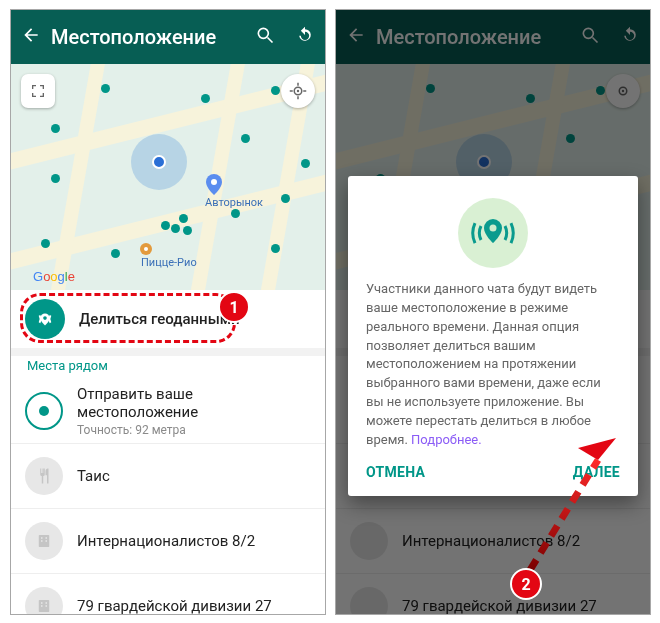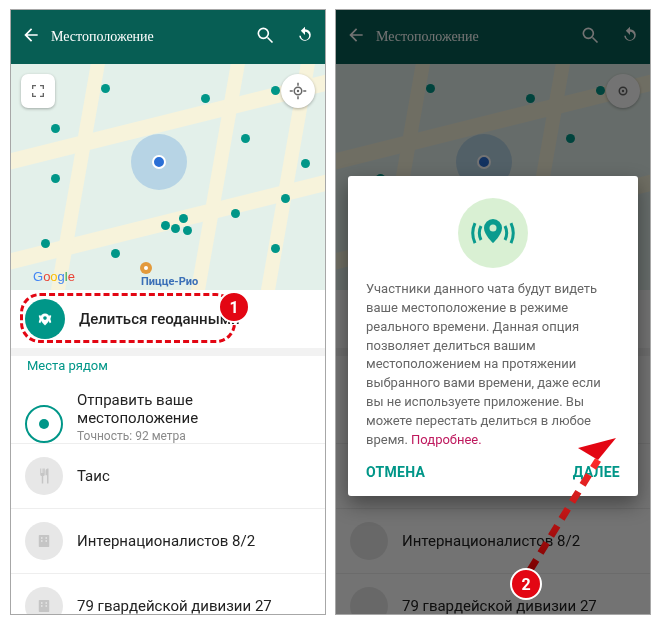--- a/index.html
+++ b/index.html
@@ -2,56 +2,56 @@
 <html><head>
 <meta charset="utf-8">
 <style>
 html,body{margin:0;padding:0;font-family:Roboto,Arial,sans-serif;background:#fff;}
 .canvas{position:relative;width:660px;height:623px;background:#fff;}
 .phone{position:absolute;top:9px;width:314px;height:604px;border:1px solid #a7a7a7;background:#e9eae8;overflow:hidden;}
 .phone.left{left:10px;}
 .phone.right{left:335px;}
 .topbar{height:54px;background:#075E54;display:flex;align-items:center;color:#fff;}
 .topbar .back{width:40px;text-align:center;font-size:22px;}
-.topbar .title{flex:1;font-size:14px;font-weight:500;font-family:Liberation Serif, serif;}
+.topbar .title{flex:1;font-size:20px;font-weight:500;}
 .topbar .act{width:40px;text-align:center;font-size:20px;}
 .maparea{position:relative;height:226px;background:#e3f0ea;overflow:hidden;}
 .road{position:absolute;background:#f7f3db;}
 .road.h{height:16px;width:120%;left:-10%;}
 .road.v{width:14px;height:120%;top:-10%;}
 .dot{position:absolute;width:9px;height:9px;border-radius:50%;background:#009688;}
 .btn-round{position:absolute;width:34px;height:34px;border-radius:7px;background:#fff;box-shadow:0 1px 3px rgba(0,0,0,.3);display:flex;align-items:center;justify-content:center;font-size:15px;color:#555;}
 .fullscreen{top:10px;left:10px;}
 .mylocation{top:10px;right:10px;border-radius:50%;}
 .poi{position:absolute;font-size:11px;color:#3a6fb7;}
 .poi svg{display:block;}
 .glogo{position:absolute;left:22px;bottom:6px;font-size:13px;color:#6b6b6b;font-family:Arial;}
 .glogo .g{color:#4285F4}.glogo .o1{color:#EA4335}.glogo .o2{color:#FBBC05}.glogo .g2{color:#4285F4}.glogo .l{color:#34A853}.glogo .e{color:#EA4335}
 .belowmap{background:#fff;height:324px;}
 .share-row{position:relative;display:flex;align-items:center;height:58px;padding:0 14px;}
 .share-ic{width:40px;height:40px;border-radius:50%;background:#009688;display:flex;align-items:center;justify-content:center;}
 .share-txt{margin-left:14px;font-size:15px;color:#222;font-weight:500;}
 .section-label{font-size:13px;color:#009688;padding:2px 16px 6px;background:#fff;}
 .list{background:#fff;}
 .row{display:flex;align-items:center;height:64px;padding:0 14px;border-top:1px solid #eee;}
-.row:first-child{border-top:none;align-items:flex-end;}
+.row:first-child{border-top:none;}
 .ic-circle{width:38px;height:38px;border-radius:50%;background:#e7e7e7;display:flex;align-items:center;justify-content:center;color:#bbb;margin-right:14px;}
 .ic-ring{width:38px;height:38px;border-radius:50%;border:2px solid #009688;display:flex;align-items:center;justify-content:center;margin-right:14px;box-sizing:border-box;}
 .ic-ring .inner{width:10px;height:10px;border-radius:50%;background:#009688;}
 .row-main{flex:1;}
 .row-title{font-size:15px;color:#222;}
 .row-sub{font-size:12px;color:#8a8a8a;margin-top:2px;}
 .dashed-highlight{position:absolute;border:3px dashed #e30613;border-radius:20px;pointer-events:none;}
 .step-badge{position:absolute;width:28px;height:28px;border-radius:50%;background:#e30613;border:2px solid #fff;color:#fff;font-weight:700;display:flex;align-items:center;justify-content:center;font-size:16px;pointer-events:none;}
 .overlay{position:absolute;inset:0;background:rgba(0,0,0,.55);}
 .dialog{position:absolute;left:12px;right:12px;top:166px;background:#fff;border-radius:3px;box-shadow:0 8px 20px rgba(0,0,0,.4);padding:18px 18px 6px;}
 .dialog-ic{width:70px;height:70px;margin:4px auto 12px;border-radius:50%;background:radial-gradient(circle,#d9f0d3 0%,#d9f0d3 100%);display:flex;align-items:center;justify-content:center;position:relative;}
 .dialog-ic svg{display:block;}
 .dialog-txt{font-size:13px;line-height:1.45;color:#666;}
-.dialog-txt a{color:#be185d;text-decoration:none;}
+.dialog-txt a{color:#8b5cf6;text-decoration:none;}
 .dialog-actions{display:flex;justify-content:space-between;gap:22px;padding:14px 0 10px;}
 .dlg-btn{font-size:14px;font-weight:700;color:#009688;text-transform:uppercase;letter-spacing:.3px;}
 .arrow{position:absolute;pointer-events:none;}
 .userloc{position:absolute;width:56px;height:56px;border-radius:50%;background:rgba(100,160,220,.35);display:flex;align-items:center;justify-content:center;}
 .userloc .c{width:10px;height:10px;border-radius:50%;background:#2a6fd6;border:2px solid #fff;}
 svg{overflow:visible;}
 </style>
 </head>
 <body>
 <div class="canvas">
@@ -96,21 +96,28 @@
     <div class="dot" style="top:160px;left:160px;"></div>
     <div class="dot" style="top:157px;left:150px;"></div>
     <div class="dot" style="top:162px;left:172px;"></div>
     <div class="dot" style="top:150px;left:168px;"></div>
     <div class="dot" style="top:175px;left:30px;"></div>
     <div class="dot" style="top:185px;left:100px;"></div>
     <div class="dot" style="top:180px;left:260px;"></div>
     <div class="userloc" style="top:70px;left:120px;">
           <div class="c"></div>
         </div>
-    <div class="poi" style="top:197px;left:128px;font-weight:bold;">
+    <div class="poi" style="top:110px;left:194px;">
+      <svg width="18" height="22">
+            <path d="M9 0a8 8 0 0 0-8 8c0 6 8 13 8 13s8-7 8-13a8 8 0 0 0-8-8z" fill="#5b8def"></path>
+            <circle cx="9" cy="8" r="3" fill="#fff"></circle>
+          </svg>
+      <span>Авторынок</span>
+    </div>
+    <div class="poi" style="top:178px;left:128px;">
       <svg width="14" height="14">
             <circle cx="7" cy="7" r="6" fill="#e39a3c"></circle>
             <circle cx="7" cy="7" r="2" fill="#fff"></circle>
           </svg>
       <span style="margin-left:2px;">Пицце-Рио</span>
     </div>
     <div class="btn-round fullscreen">
       <svg width="16" height="16" viewBox="0 0 24 24">
             <path d="M3 3h6v2H5v4H3V3zm12 0h6v6h-2V5h-4V3zM3 15h2v4h4v2H3v-6zm16 0h2v6h-6v-2h4v-4z" fill="#666"></path>
           </svg>

